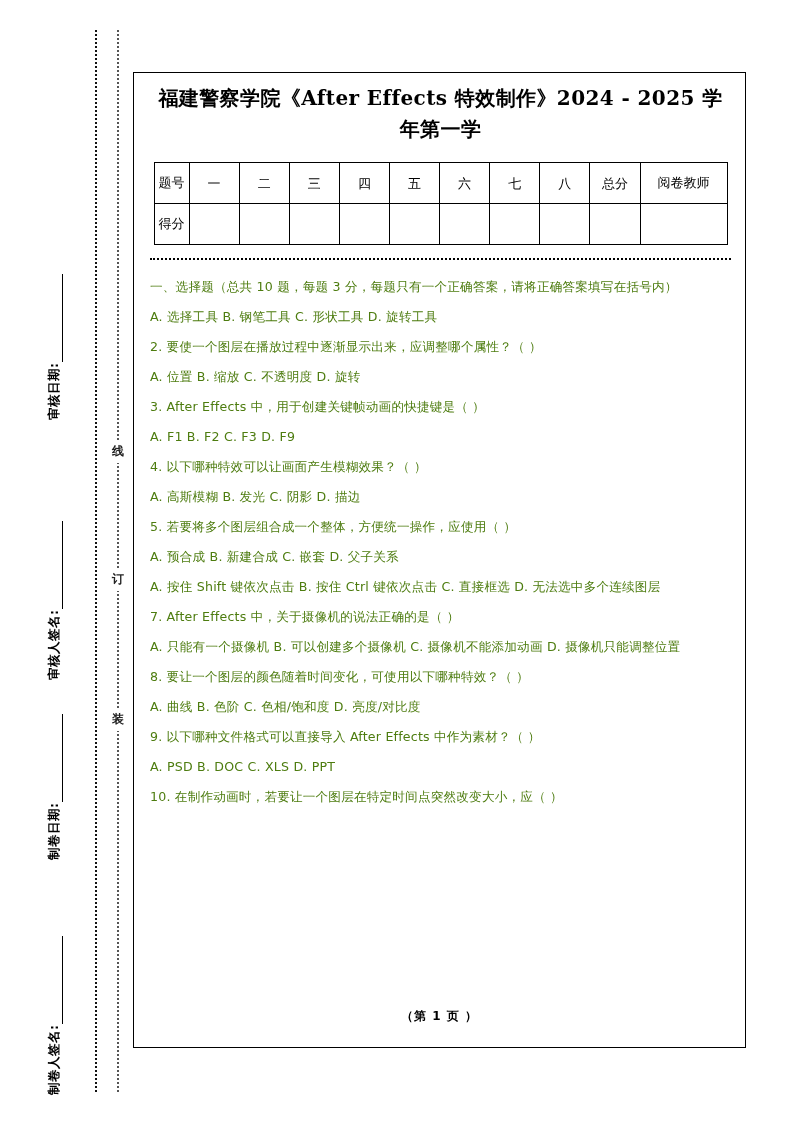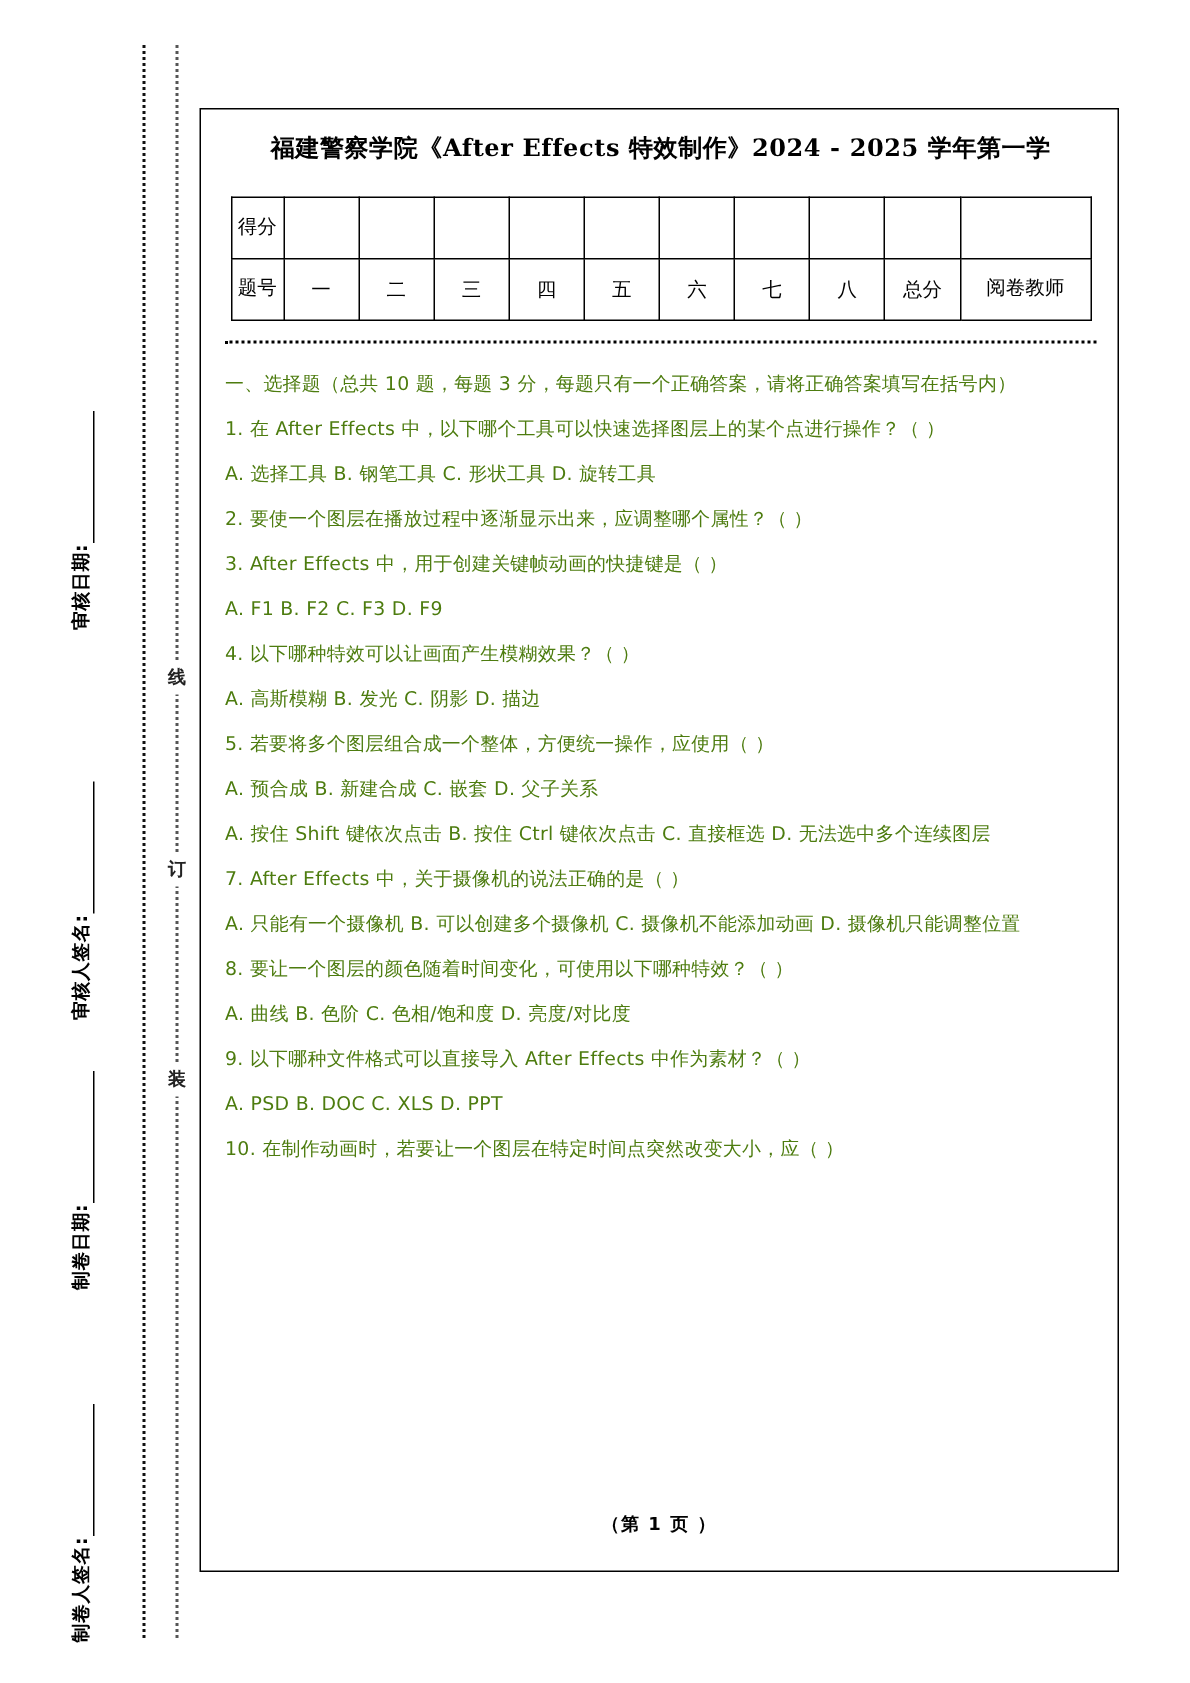--- a/index.html
+++ b/index.html
@@ -72,21 +72,21 @@
     box-sizing:border-box;
   }
   .inner{
     position:absolute;
     left:16px;top:10px;right:14px;
   }
 
   
   .title{
     font-family:"DejaVu Serif","Liberation Serif",serif;
-    font-size:16px;
+    font-size:20px;
     font-weight:700;
     text-align:center;
     line-height:31px;
     letter-spacing:0.4px;
     padding:0 4px;
   }
 
   
   .blanks{
     margin-top:12px;
@@ -191,59 +191,59 @@
   <div class="frame">
     <div class="inner">
 
       <div class="title">
         <div>福建警察学院《After Effects 特效制作》2024 - 2025 学年第一学</div>
       </div>
 
 
       <table class="score-table">
         <tbody>
-          <tr>
-            <td class="hcell">得分</td>
-            <td></td>
-            <td></td>
-            <td></td>
-            <td></td>
-            <td></td>
-            <td></td>
-            <td></td>
-            <td></td>
-            <td></td>
-            <td class="last"></td>
-          </tr>
           <tr>
             <td class="hcell">题号</td>
             <td>一</td>
             <td>二</td>
             <td>三</td>
             <td>四</td>
             <td>五</td>
             <td>六</td>
             <td>七</td>
             <td>八</td>
             <td>总分</td>
             <td class="last">阅卷教师</td>
           </tr>
+          <tr>
+            <td class="hcell">得分</td>
+            <td></td>
+            <td></td>
+            <td></td>
+            <td></td>
+            <td></td>
+            <td></td>
+            <td></td>
+            <td></td>
+            <td></td>
+            <td class="last"></td>
+          </tr>
         </tbody>
       </table>
 
       <div class="sep"></div>
 
       <div class="body">
 
         <p class="sec-head">一、选择题（总共 10 题，每题 3 分，每题只有一个正确答案，请将正确答案填写在括号内）</p>
 
-        <p class="qline">1. 在 After Effects 中，以下哪个工具可以快速选择图层上的某个点进行操作？（  ）</p>
         <p class="oline">A. 选择工具  B. 钢笔工具  C. 形状工具  D. 旋转工具</p>
 
         <p class="qline">2. 要使一个图层在播放过程中逐渐显示出来，应调整哪个属性？（  ）</p>
+        <p class="oline">A. 位置  B. 缩放  C. 不透明度  D. 旋转</p>
 
         <p class="qline">3. After Effects 中，用于创建关键帧动画的快捷键是（  ）</p>
         <p class="oline">A. F1  B. F2  C. F3  D. F9</p>
 
         <p class="qline">4. 以下哪种特效可以让画面产生模糊效果？（  ）</p>
         <p class="oline">A. 高斯模糊  B. 发光  C. 阴影  D. 描边</p>
 
         <p class="qline">5. 若要将多个图层组合成一个整体，方便统一操作，应使用（  ）</p>
         <p class="oline">A. 预合成  B. 新建合成  C. 嵌套  D. 父子关系</p>
 

